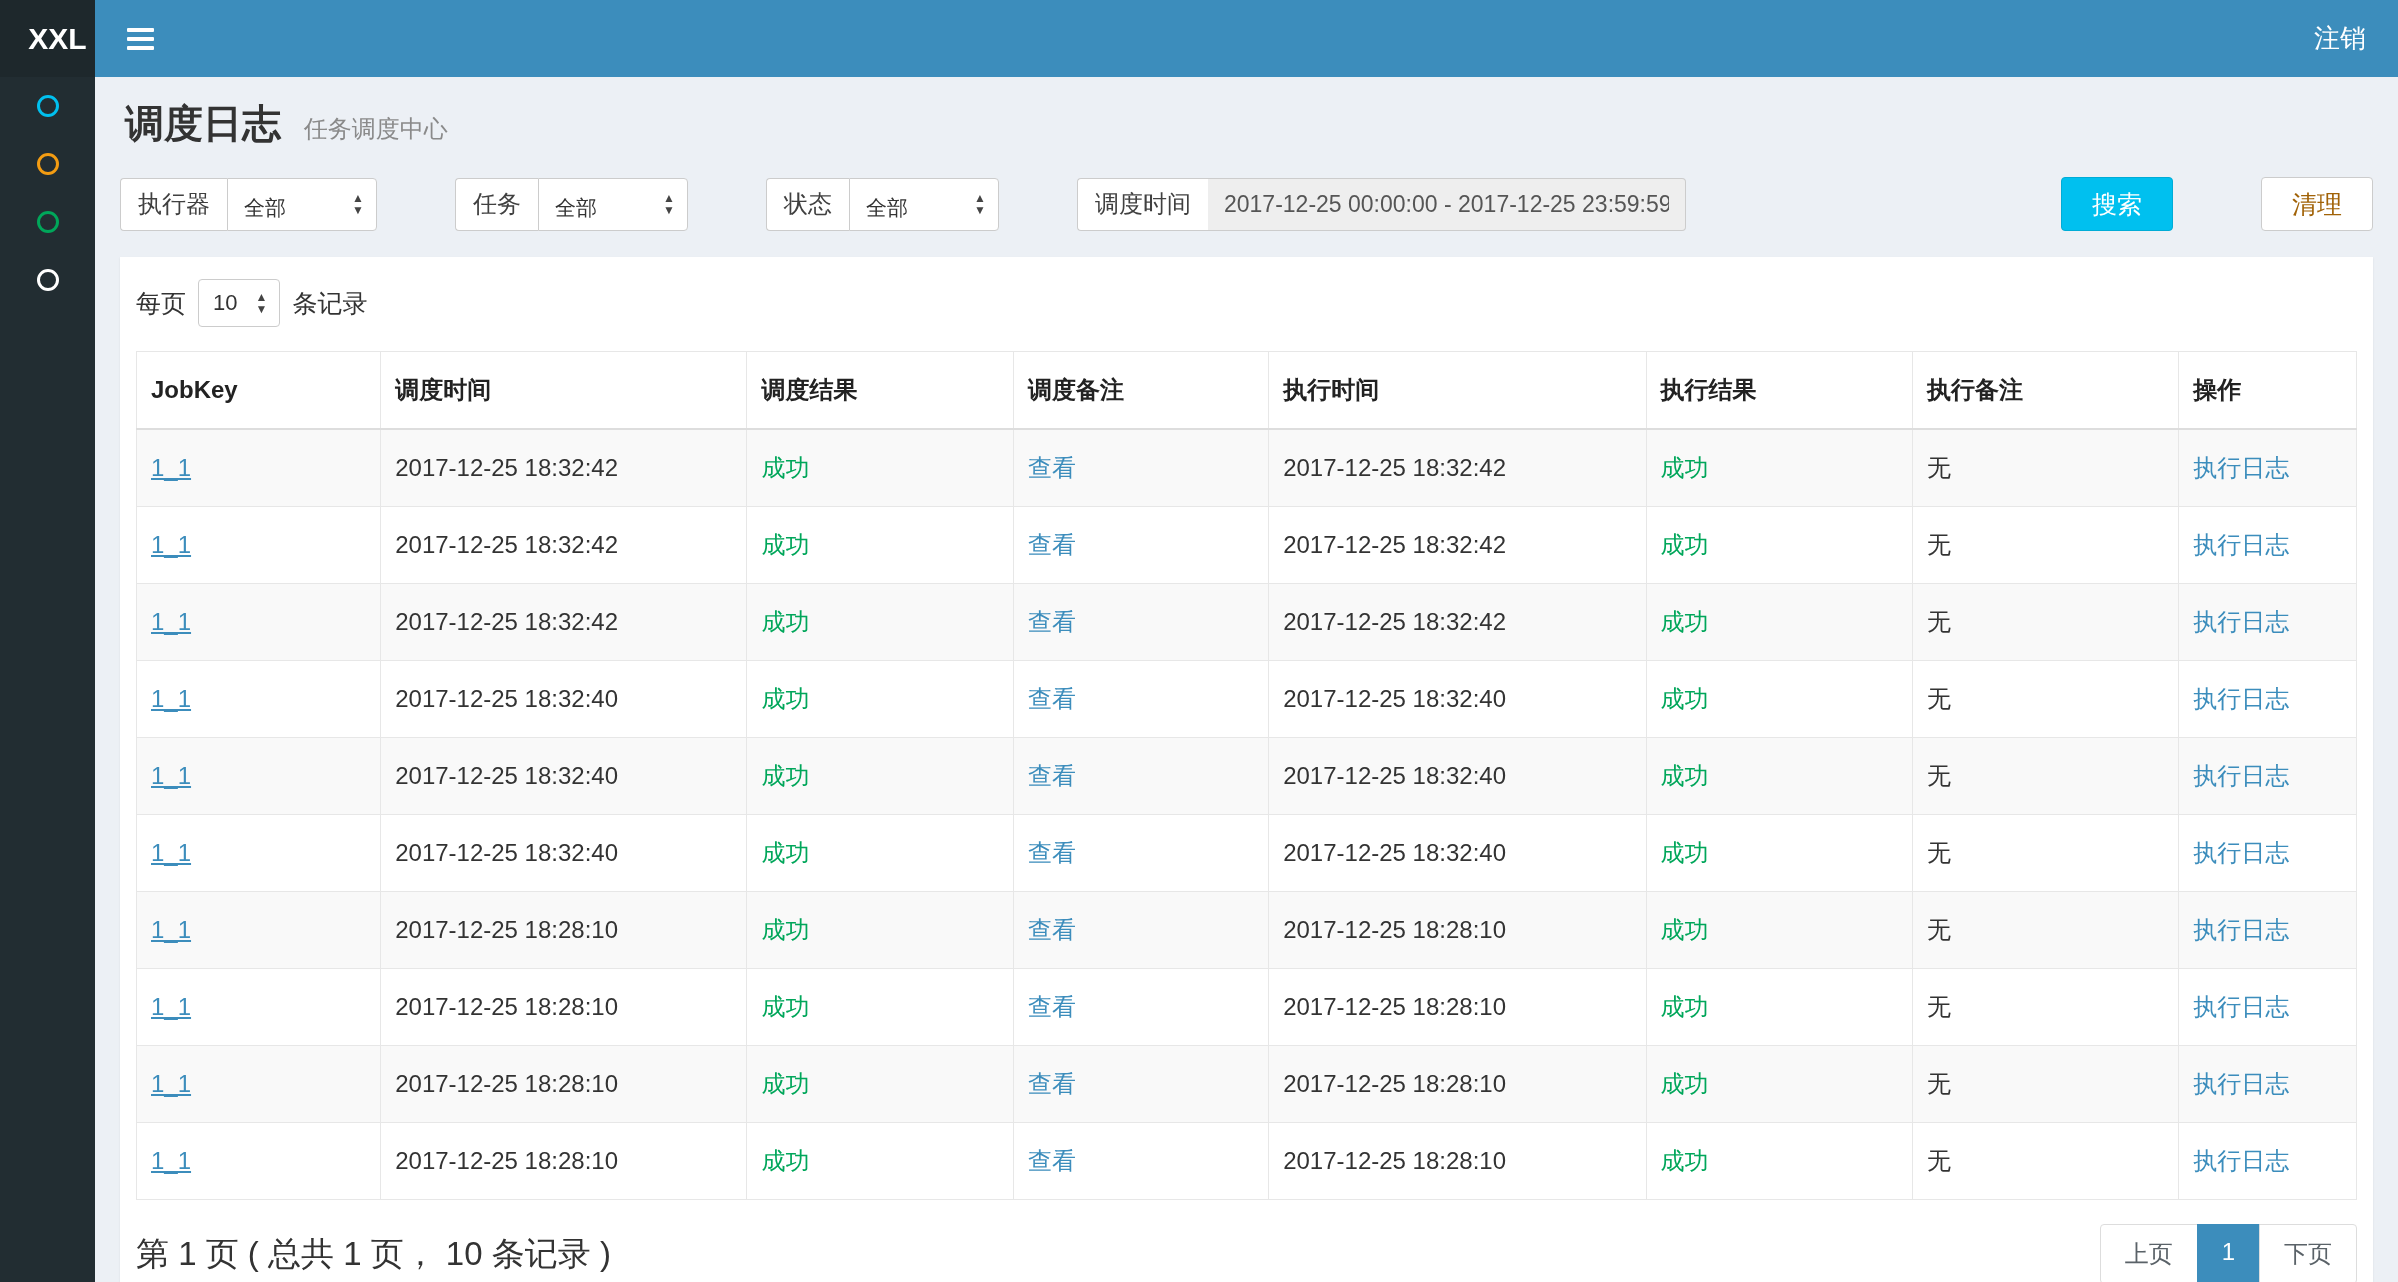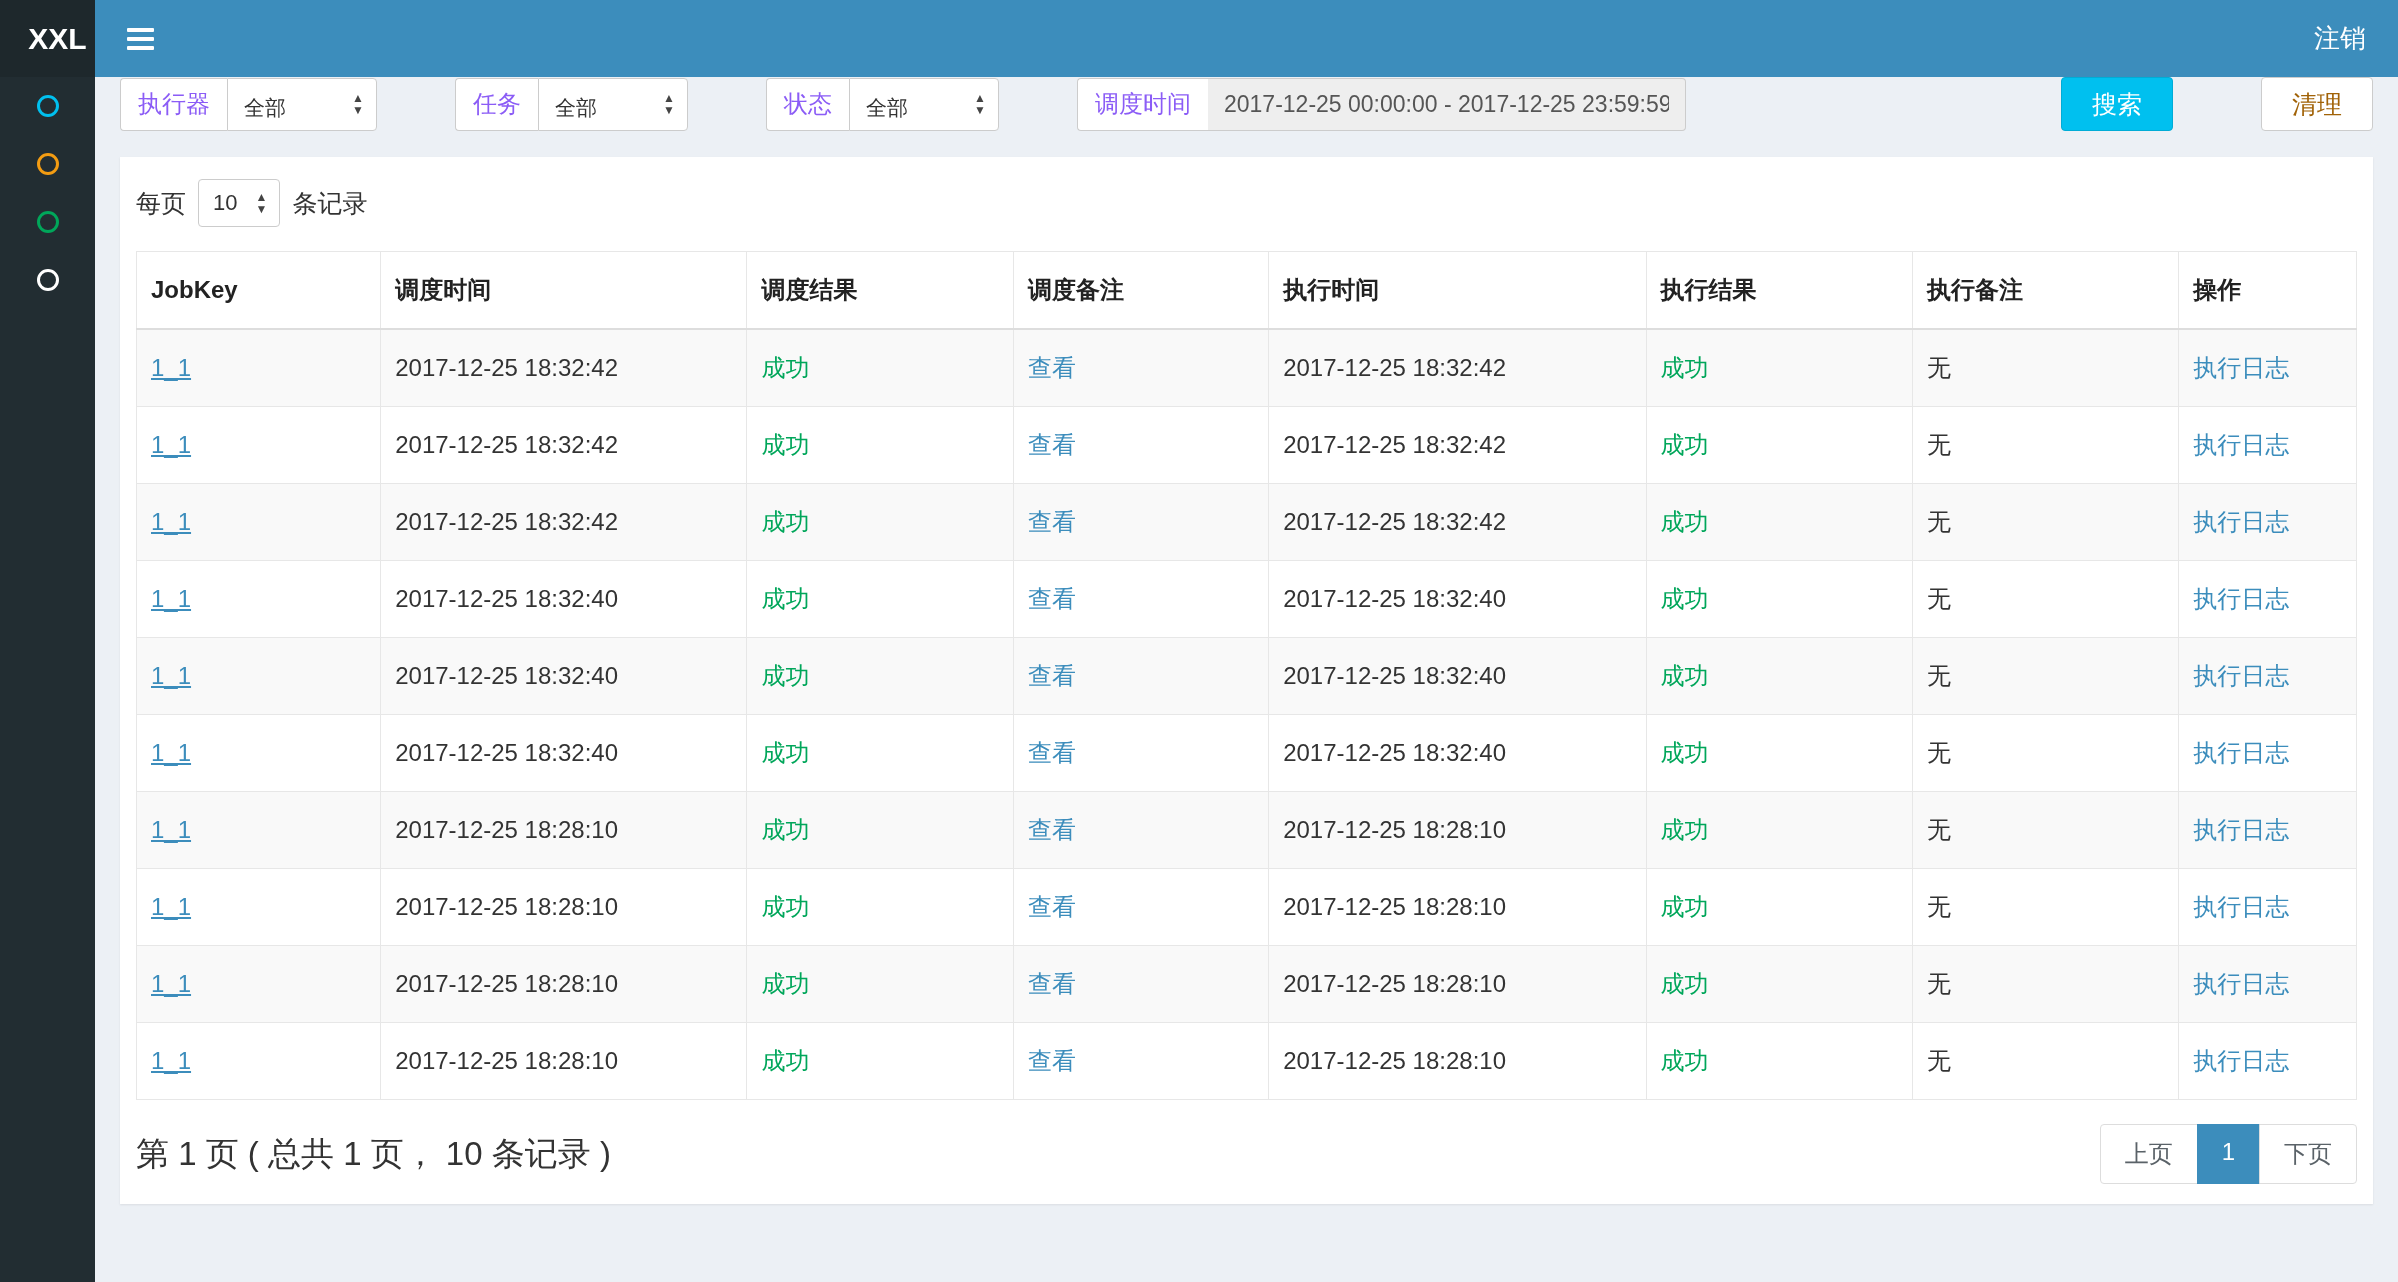--- a/index.html
+++ b/index.html
@@ -33,21 +33,21 @@
   .content-header { padding: 20px 25px 0 30px; }
   .content-header h1 { font-size: 39px; font-weight: 600; color: #333; }
   .content-header small { font-size: 24px; font-weight: normal; color: #8a8a8a; margin-left: 12px; }
 
   
   .filters { display: flex; align-items: center; margin: 26px 25px 0 25px; }
   .input-group { display: inline-flex; height: 53px; }
   .ig-addon {
     display: flex; align-items: center; padding: 0 17px; background: #fff;
     border: 1px solid #ccc; border-right: none; border-radius: 4px 0 0 4px;
-    font-size: 24px; color: #8b5cf6; white-space: nowrap;
+    font-size: 24px; color: #404040; white-space: nowrap;
   }
   .select {
     position: relative; display: flex; align-items: center; background: #fff;
     border: 1px solid #ccc; border-radius: 0 4px 4px 0;
     padding: 8px 50px 0 16px; font-size: 21px; color: #333; cursor: pointer; min-width: 150px;
   }
   .arrows { position: absolute; right: 12px; top: 50%; transform: translateY(-50%); display: flex; flex-direction: column; align-items: center; color: #444; }
   .arrows::before { content: "▲"; font-size: 12px; line-height: 12px; }
   .arrows::after  { content: "▼"; font-size: 12px; line-height: 12px; }
   .gap { width: 78px; flex: 0 0 78px; }
@@ -114,20 +114,26 @@
         <span class="circle-icon" style="border-color: rgb(0, 166, 90);"></span>
       </div>
       <div class="sidebar-item">
         <span class="circle-icon" style="border-color: rgb(255, 255, 255);"></span>
       </div>
     </nav>
 </aside>
 
 <main class="content-wrapper">
 
+  <section class="content-header">
+    <h1>
+      <span>调度日志</span>
+      <small>任务调度中心</small>
+    </h1>
+  </section>
 
   <section class="filters">
     <div class="input-group">
       <span class="ig-addon">执行器</span>
       <div class="select">
         <span>全部</span>
         <span class="arrows"></span>
       </div>
     </div>
     <div class="gap"></div>

